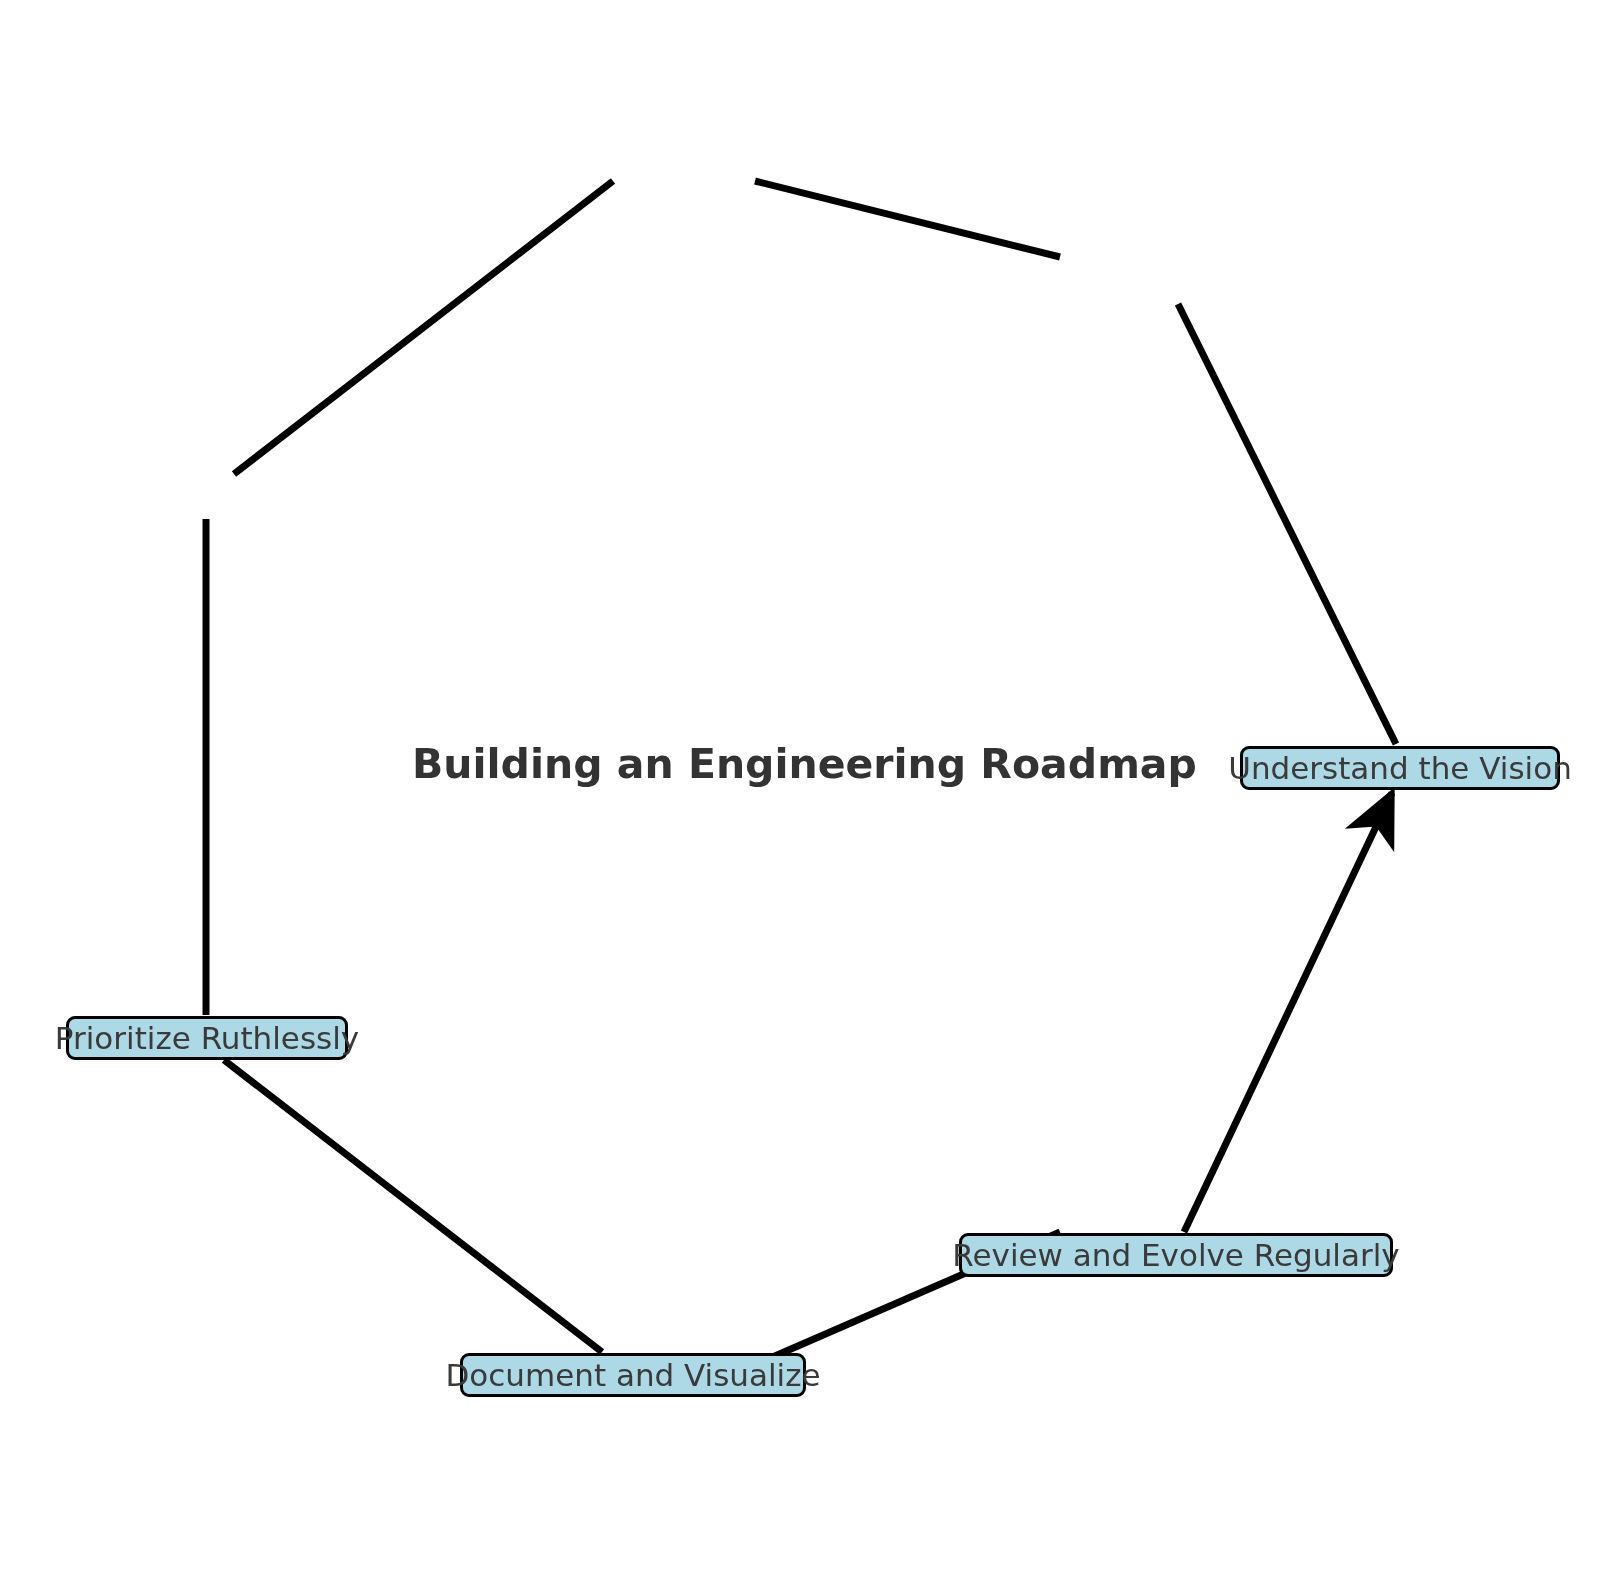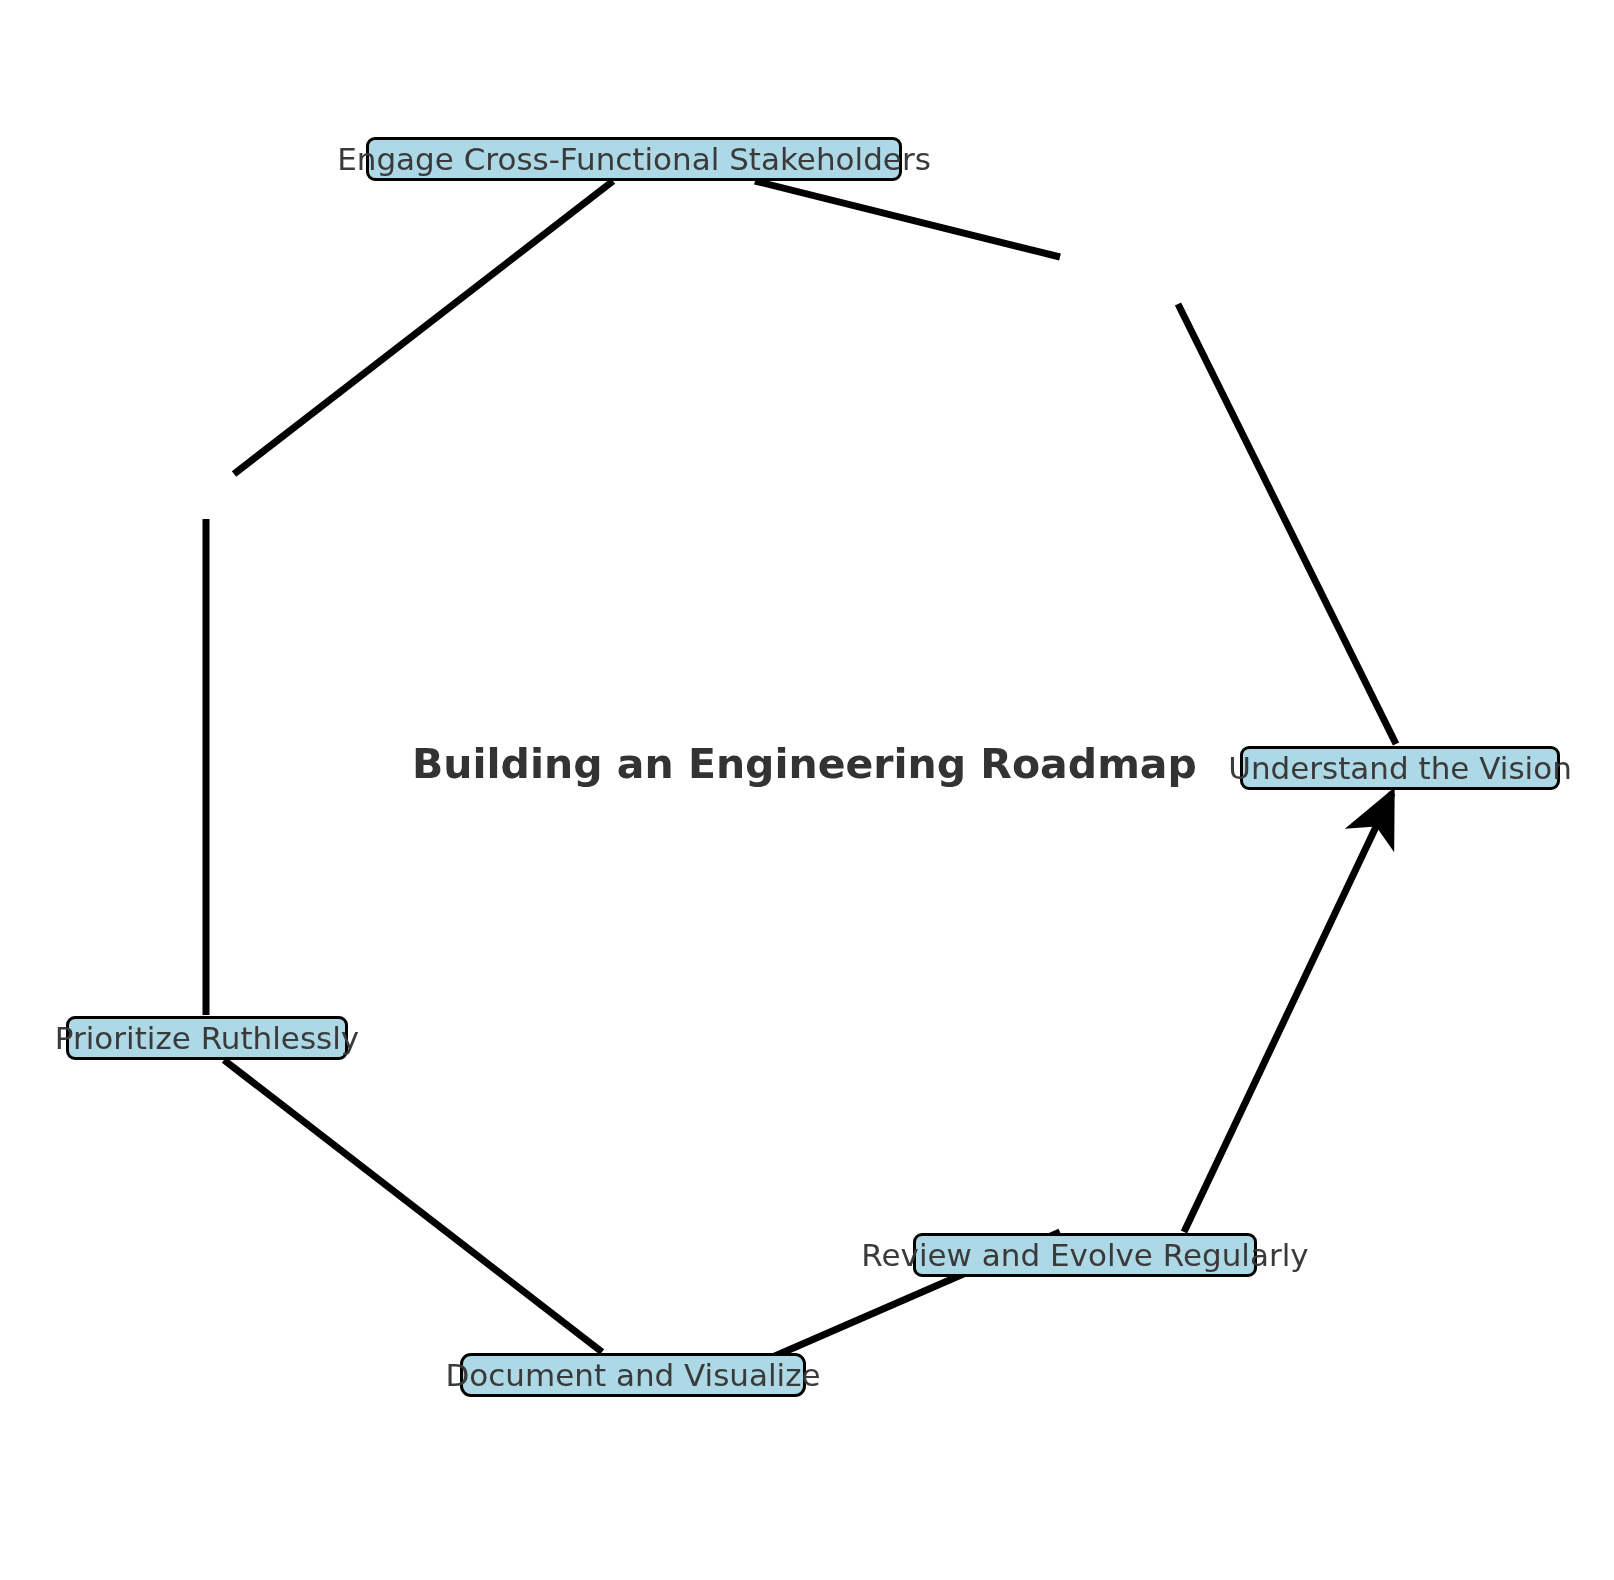--- a/index.html
+++ b/index.html
@@ -73,34 +73,31 @@
 
     <line x1="206" y1="519" x2="206" y2="1015" stroke="#000000" stroke-width="7"></line>
 
     <line x1="224" y1="1060" x2="602" y2="1352" stroke="#000000" stroke-width="7"></line>
 
     <line x1="745" y1="1369" x2="1060" y2="1232" stroke="#000000" stroke-width="7"></line>
 
     <line x1="1184" y1="1232" x2="1392" y2="793" stroke="#000000" stroke-width="7" marker-end="url(#arrowhead)"></line>
   </svg>
 
-  <div class="node" style="left:366px; top:137px; width:536px; height:44px;">
-    <span>Engage Cross-Functional Stakeholders</span>
-  </div>
 
 
   <div class="node" style="left:1240px; top:746px; width:320px; height:44px;">
     <span>Understand the Vision</span>
   </div>
 
-  <div class="node" style="left:913px; top:1233px; width:344px; height:44px;">
+  <div class="node" style="left:959px; top:1233px; width:434px; height:44px;">
     <span>Review and Evolve Regularly</span>
   </div>
 
-  <div class="node" style="left:460px; top:1353px; width:346px; height:44px;border-radius:11px;">
+  <div class="node" style="left:460px; top:1353px; width:346px; height:44px;">
     <span>Document and Visualize</span>
   </div>
 
   <div class="node" style="left:66px; top:1016px; width:282px; height:44px;">
     <span>Prioritize Ruthlessly</span>
   </div>
 
 
   <div class="center-title" style="left:412px; top:744px;">Building an Engineering Roadmap</div>
 

